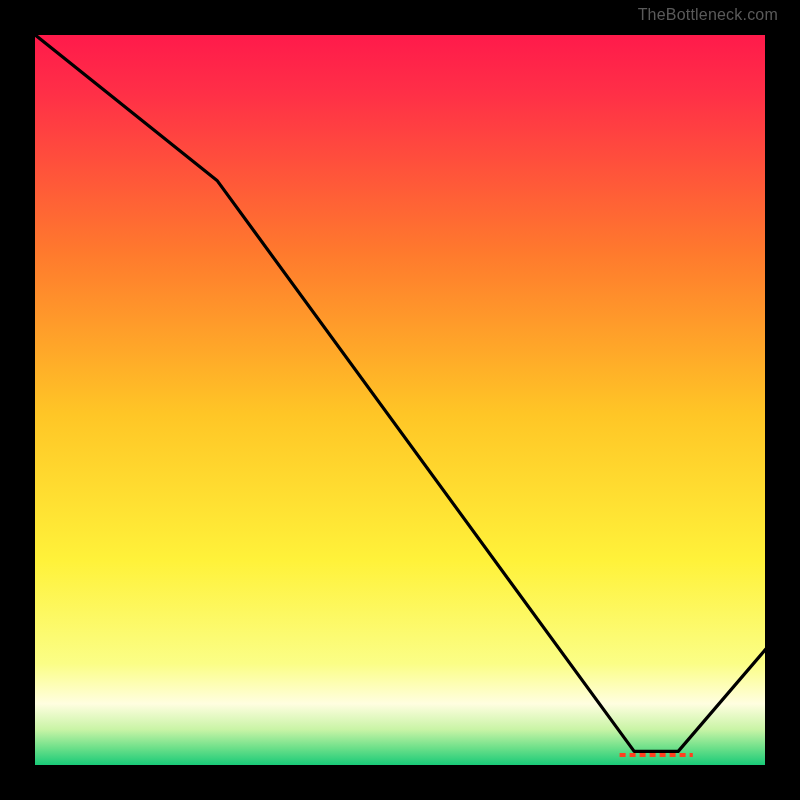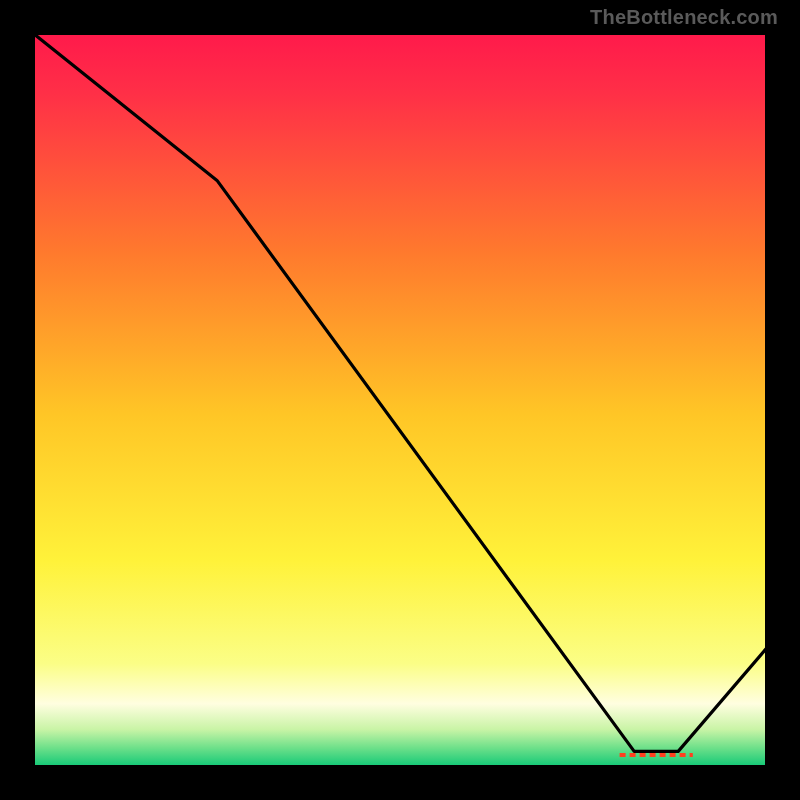--- a/index.html
+++ b/index.html
@@ -9,22 +9,22 @@
     height: 800px;
     background: #000000;
     font-family: Arial, Helvetica, sans-serif;
     overflow: hidden;
   }
   .watermark {
     position: absolute;
     top: 6px;
     right: 22px;
     color: #5a5a5a;
-    font-size: 20px;
-    font-weight: 700;
+    font-size: 16px;
+    font-weight: 400;
     letter-spacing: 0.2px;
     margin-left: 48px;
   }
   .chart-frame {
     position: absolute;
     left: 30px;
     top: 30px;
     width: 740px;
     height: 740px;
   }

